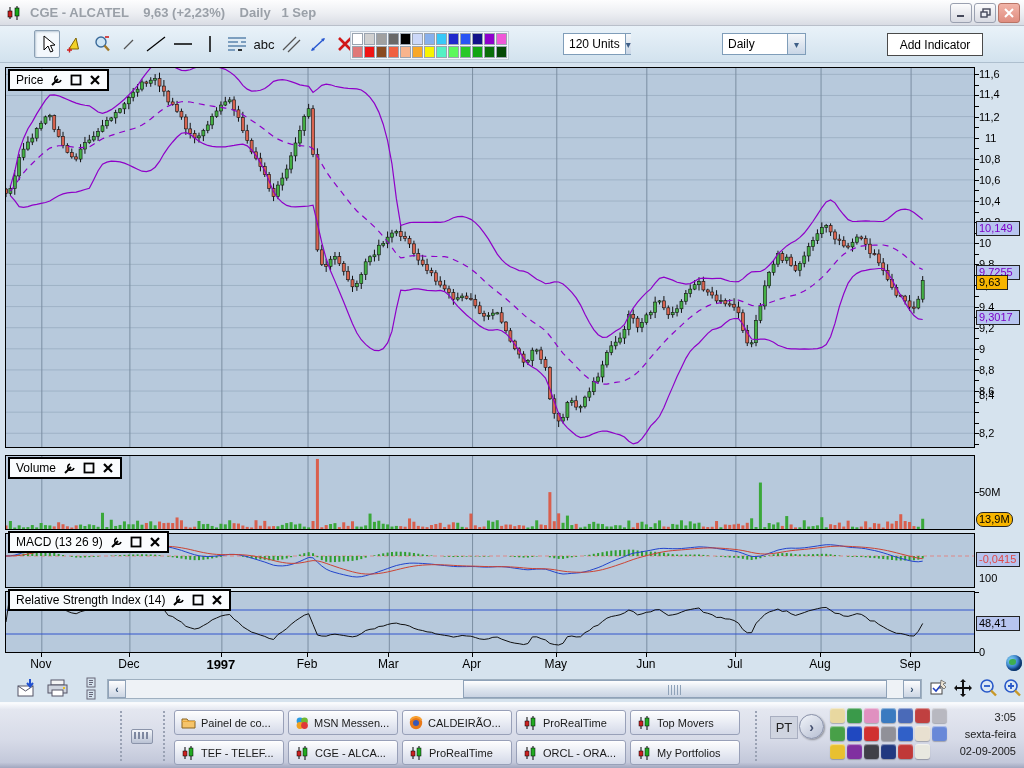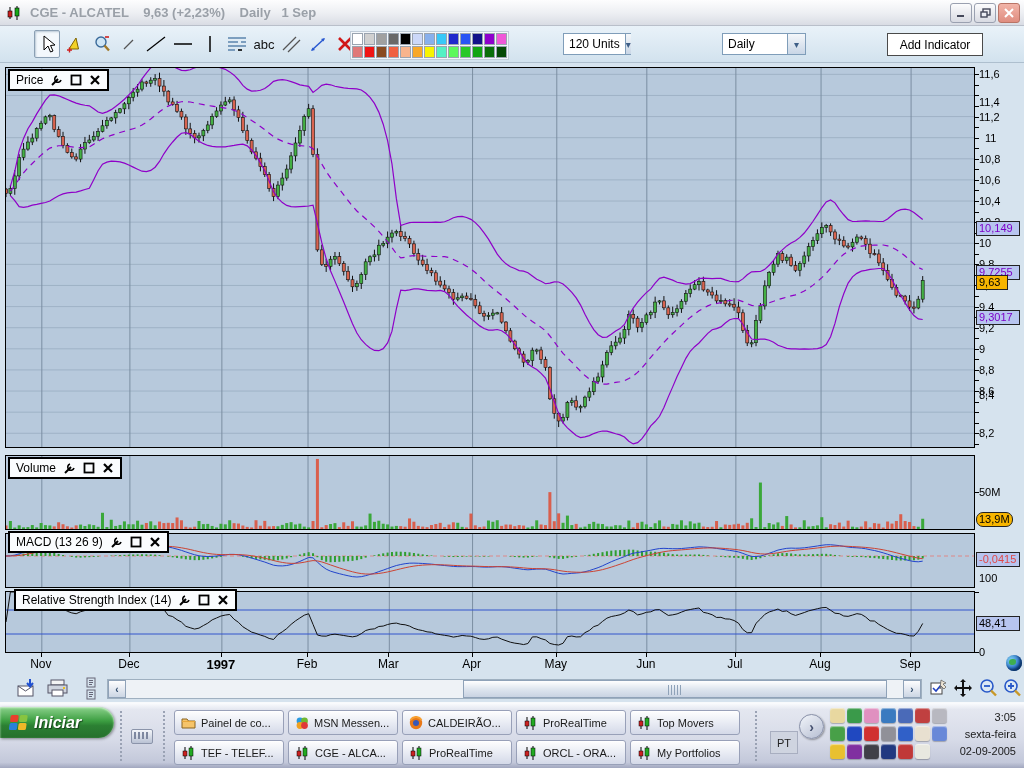--- a/index.html
+++ b/index.html
@@ -39,21 +39,21 @@
   #vol-plot{left:5px;top:455px;width:968px;height:73px;}
   #macd-plot{left:5px;top:533px;width:968px;height:53px;}
   #rsi-plot{left:5px;top:591px;width:968px;height:60px;}
   .panel-head{position:absolute;background:#fafcfe;border:2px solid #000;height:16px;
     display:flex;align-items:center;gap:7px;padding:1px 6px;z-index:6;}
   .panel-head .plabel{font-size:12px;color:#000;white-space:nowrap;}
   .phicon{display:inline-flex;align-items:center;}
   #price-head{left:8px;top:69px;}
   #vol-head{left:8px;top:457px;}
   #macd-head{left:8px;top:531px;}
-  #rsi-head{left:8px;top:589px;margin-left:6px;}
+  #rsi-head{left:8px;top:589px;}
   .copyright{position:absolute;left:6px;top:433px;width:966px;height:13px;border-top:1px solid #000;
     font-size:11px;color:#000;padding-left:4px;z-index:4;display:flex;gap:10px;align-items:center;}
   .copyright .note{font-style:italic;}
   .axl{position:absolute;left:979px;font-size:11px;color:#000;z-index:2;}
   .tick{position:absolute;left:975px;width:4px;height:1px;background:#000;z-index:2;}
   .tag{position:absolute;left:976px;font-size:11px;line-height:13px;border:1px solid #222;
     padding:0 2px;background:#b7c5ef;color:#7d00c8;z-index:5;min-width:38px;}
   .tag.last{background:#f7b500;color:#000;min-width:26px;z-index:6;}
   .tag.neg{color:#e04848;}
   .xaxis{position:absolute;left:0;top:653px;width:1024px;height:22px;}
@@ -86,22 +86,22 @@
   .startbtn .stext{color:#fff;font-weight:bold;font-style:italic;font-size:16px;text-shadow:1px 1px 1px rgba(0,0,0,.5);}
   .tb-divider{position:absolute;top:8px;width:0;height:50px;border-left:2px dotted #9aa2b4;}
   .quicklaunch-key{position:absolute;left:131px;top:26px;width:20px;height:13px;border-radius:2px;
     background:linear-gradient(180deg,#f4f6fa,#b9c2d4);border:1px solid #8b94aa;}
   .quicklaunch-key:after{content:"";position:absolute;left:2px;top:2px;width:14px;height:7px;
     background:repeating-linear-gradient(90deg,#7e88a0 0 2px,transparent 2px 4px);}
   .tbtn{position:absolute;width:110px;height:25px;border-radius:3px;border:1px solid #98a0b8;
     background:linear-gradient(180deg,#fefefe,#e9ecf4 50%,#d4d9e8);display:flex;align-items:center;gap:5px;
     padding:0 6px;box-sizing:border-box;box-shadow:inset 0 1px 0 #fff;}
   .tbtn .tlabel{font-size:11px;color:#1a1a1a;white-space:nowrap;overflow:hidden;}
-  .ptbox{position:absolute;left:770px;top:28px;width:26px;height:21px;background:#cfd4e0;
-    border:1px solid #a8aec0;font-size:11px;color:#222;display:flex;align-items:center;justify-content:center;}
+  .ptbox{position:absolute;left:770px;top:13px;width:26px;height:21px;background:#cfd4e0;
+    border:1px solid #a8aec0;font-size:13px;color:#222;display:flex;align-items:center;justify-content:center;}
   .chevbtn{position:absolute;left:799px;top:11px;width:23px;height:23px;border-radius:50%;
     background:linear-gradient(145deg,#f2f5fa,#b6bed2);border:1px solid #8890a8;box-shadow:1px 1px 2px rgba(0,0,0,.35);
     display:flex;align-items:center;justify-content:center;color:#45506e;font-weight:bold;font-size:14px;}
   .tray{position:absolute;left:830px;display:flex;gap:2px;}
   .trayicon{width:15px;height:15px;border-radius:3px;box-shadow:inset 0 1px 1px rgba(255,255,255,.5), 0 1px 1px rgba(0,0,0,.25);}
   .clock{position:absolute;right:8px;top:6px;text-align:right;font-size:11px;line-height:17px;color:#1a1a1a;}
   .clock div{white-space:nowrap;}
 </style>
 </head>
 <body>
@@ -1228,21 +1228,21 @@
       </span>
     <span class="phicon">
         <svg width="12" height="12">
           <path d="M2 2 L10 10 M10 2 L2 10" stroke="#000" stroke-width="2.2"></path>
         </svg>
       </span>
   </div>
 
   <div id="axis-layer">
       <div class="axl" style="top: 68.3343px;">11,6</div>
-      <div class="axl" style="top: 96px;">11,4</div>
+      <div class="axl" style="top: 88px;">11,4</div>
       <div class="axl" style="top: 110.563px;">11,2</div>
       <div class="axl" style="top: 131.677px; margin-left: 6px;">11</div>
       <div class="axl" style="top: 152.791px;">10,8</div>
       <div class="axl" style="top: 173.905px;">10,6</div>
       <div class="axl" style="top: 195.019px;">10,4</div>
       <div class="axl" style="top: 216.134px;">10,2</div>
       <div class="axl" style="top: 237.248px;">10</div>
       <div class="axl" style="top: 258.362px;">9,8</div>
       <div class="axl" style="top: 279.476px;">9,6</div>
       <div class="axl" style="top: 300.591px;">9,4</div>
@@ -1387,31 +1387,20 @@
     <span class="sicon" style="left:1002px">
       <svg width="20" height="20">
           <circle cx="9" cy="8" r="6" fill="#dce8f4" stroke="#2858c8" stroke-width="1.6"></circle>
           <path d="M6 8 h6 M9 5 v6" stroke="#2858c8" stroke-width="1.8"></path>
           <line x1="13" y1="12.5" x2="18" y2="17.5" stroke="#c89828" stroke-width="2.4"></line>
         </svg>
     </span>
   </div>
 
   <div class="taskbar">
-    <div class="startbtn">
-      <svg width="20" height="18" viewBox="0 0 20 18">
-        <g transform="skewX(-8) translate(3,0)">
-          <rect x="0" y="1" width="8" height="7" rx="1.5" fill="#e8402c"></rect>
-          <rect x="9" y="1" width="8" height="7" rx="1.5" fill="#88c440"></rect>
-          <rect x="0" y="9" width="8" height="7" rx="1.5" fill="#2a80d8"></rect>
-          <rect x="9" y="9" width="8" height="7" rx="1.5" fill="#f0b828"></rect>
-        </g>
-      </svg>
-      <span class="stext">Iniciar</span>
-    </div>
     <span class="tb-divider" style="left:120px"></span>
     <span class="quicklaunch-key"></span>
     <span class="tb-divider" style="left:163px"></span>
     <div id="taskbuttons">
         <div class="tbtn" style="left: 174px; top: 7px;">
           <span style="display: inline-flex;">
             <svg width="15" height="13">
               <path d="M1 3 h5 l1.5 2 H14 v7 H1 z" fill="#f6c46a" stroke="#8a6420"></path>
               <path d="M1 5.5 h13" stroke="#e8a83c"></path>
             </svg>

